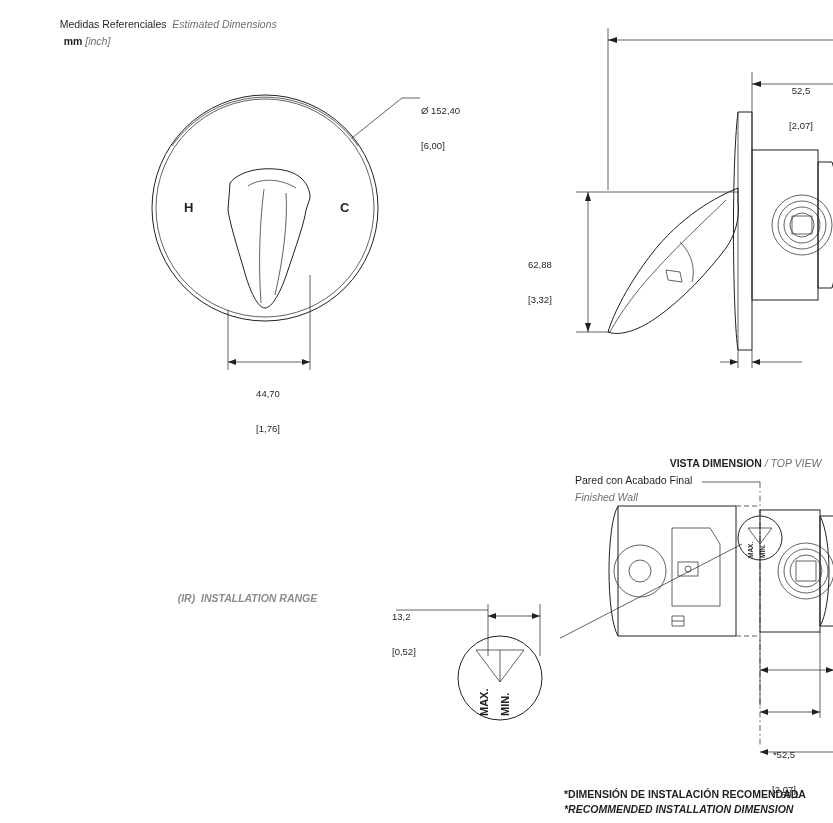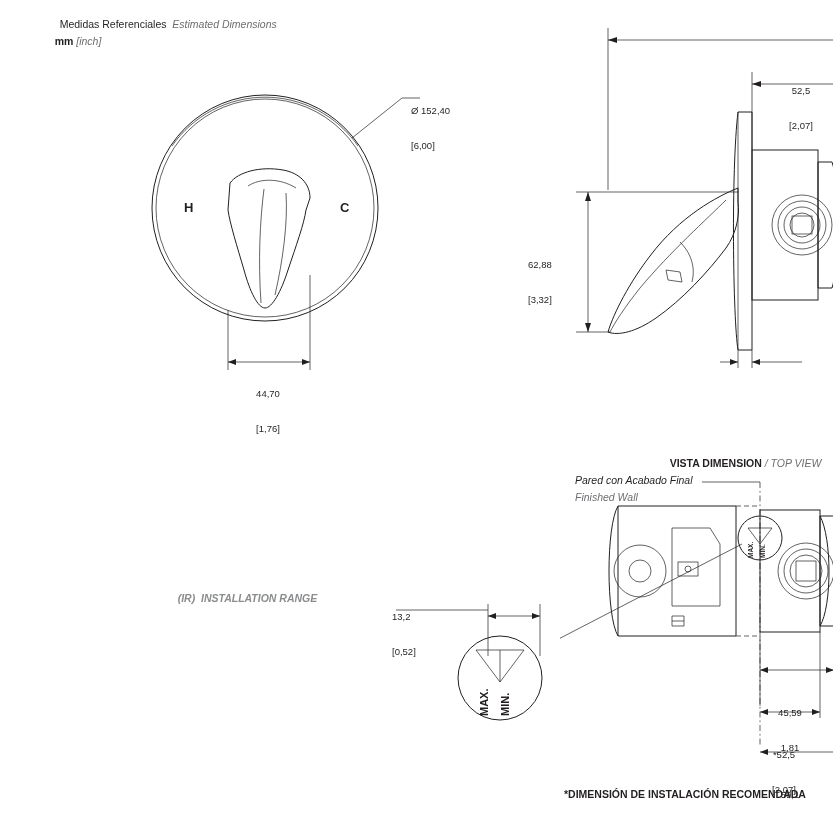--- a/index.html
+++ b/index.html
@@ -39,21 +39,21 @@
   .ln-mid { stroke: #231f20; stroke-width: 1; fill: none; }
 </style>
 </head>
 <body>
 
 <div id="page">
 
   <div class="abs txt" style="left:8px; top:5px;">
     <span>Medidas Referenciales</span><span>&nbsp;&nbsp;</span><span class="txt-it">Estimated Dimensions</span>
   </div>
-  <div class="abs txt" style="left:3px; top:22px;">
+  <div class="abs txt" style="left:12px; top:22px;">
     <span class="txt-b">mm</span><span>&nbsp;</span><span class="txt-it">[inch]</span>
   </div>
 
   <div class="abs" style="left:80px; top:60px;">
     <svg width="380" height="340" viewBox="0 0 380 340">
 
       <circle cx="145" cy="148" r="113" class="ln-mid" fill="#ffffff"></circle>
       <circle cx="145" cy="148" r="109" class="ln-thin" fill="none"></circle>
 
       <path d="M 52 86 A 113 113 0 0 1 238 86" class="ln-thin" stroke="#c9cacc" fill="none"></path>
@@ -81,21 +81,21 @@
 
       <line x1="108" y1="250" x2="108" y2="310" class="ln-thin"></line>
       <line x1="190" y1="215" x2="190" y2="310" class="ln-thin"></line>
 
       <line x1="108" y1="302" x2="190" y2="302" class="ln-thin"></line>
       <polygon points="108,302 116,299 116,305" fill="#231f20"></polygon>
       <polygon points="190,302 182,299 182,305" fill="#231f20"></polygon>
     </svg>
   </div>
 
-  <div class="abs dim dim-l" style="left:371px; top:82px;">
+  <div class="abs dim dim-l" style="left:381px; top:82px;">
     <div>Ø 152,40</div>
     <div>[6,00]</div>
   </div>
 
   <div class="abs dim" style="left:178px; top:365px; width:100px;">
     <div>44,70</div>
     <div>[1,76]</div>
   </div>
 
   <div class="abs" style="left:500px; top:20px;">
@@ -161,21 +161,21 @@
   <div class="abs dim dim-l" style="left:488px; top:236px; width:52px;">
     <div>62,88</div>
     <div>[3,32]</div>
   </div>
 
 
   <div class="abs txt txt-b" style="left:618px; top:444px;">
     <span>VISTA DIMENSION</span><span>&nbsp;</span><span class="txt-it" style="font-weight:normal;">/ TOP VIEW</span>
   </div>
 
-  <div class="abs txt" style="left:535px; top:474px;font-style:italic;">Pared con Acabado Final</div>
+  <div class="abs txt" style="left:535px; top:474px;">Pared con Acabado Final</div>
   <div class="abs txt txt-it" style="left:535px; top:491px;">Finished Wall</div>
 
   <div class="abs" style="left:520px; top:466px;">
     <svg width="310" height="310" viewBox="0 0 310 310">
 
       <line x1="142" y1="16" x2="200" y2="16" class="ln-thin"></line>
 
       <line x1="200" y1="16" x2="200" y2="280" class="ln-thin" stroke-dasharray="6,3,1.5,3"></line>
 
       <path d="M 58 40 L 176 40 L 176 170 L 58 170 Z" class="ln-mid" fill="#ffffff"></path>
@@ -220,24 +220,20 @@
       <polygon points="200,246 208,243 208,249" fill="#231f20"></polygon>
       <polygon points="260,246 252,243 252,249" fill="#231f20"></polygon>
 
       <line x1="282" y1="160" x2="282" y2="292" class="ln-thin"></line>
       <line x1="200" y1="286" x2="282" y2="286" class="ln-thin"></line>
       <polygon points="200,286 208,283 208,289" fill="#231f20"></polygon>
       <polygon points="282,286 274,283 274,289" fill="#231f20"></polygon>
     </svg>
   </div>
 
-  <div class="abs dim" style="left:712px; top:684px; width:76px;">
-    <div>45,59</div>
-    <div>1,81</div>
-  </div>
   <div class="abs dim" style="left:706px; top:726px; width:76px;">
     <div>*52,5</div>
     <div>[2,07]</div>
   </div>
   <div class="abs dim" style="left:712px; top:766px; width:76px;">
     <div>59,1</div>
     
   </div>
 
   <div class="abs txt txt-it txt-b" style="left:126px; top:579px; color:#8a8c8e;">
@@ -261,14 +257,15 @@
       <text x="121" y="130" font-family="Liberation Sans, sans-serif" font-size="11" font-weight="bold" fill="#231f20" transform="rotate(-90 121 130)">MIN.</text>
     </svg>
   </div>
 
   <div class="abs dim dim-l" style="left:352px; top:588px; width:60px;">
     <div>13,2</div>
     <div>[0,52]</div>
   </div>
 
   <div class="abs txt txt-b" style="left:524px; top:788px;">*DIMENSIÓN DE INSTALACIÓN RECOMENDADA</div>
+  <div class="abs txt txt-b txt-it" style="left:524px; top:803px; color:#231f20;">*RECOMMENDED INSTALLATION DIMENSION</div>
 
 </div>
 
 </body></html>

